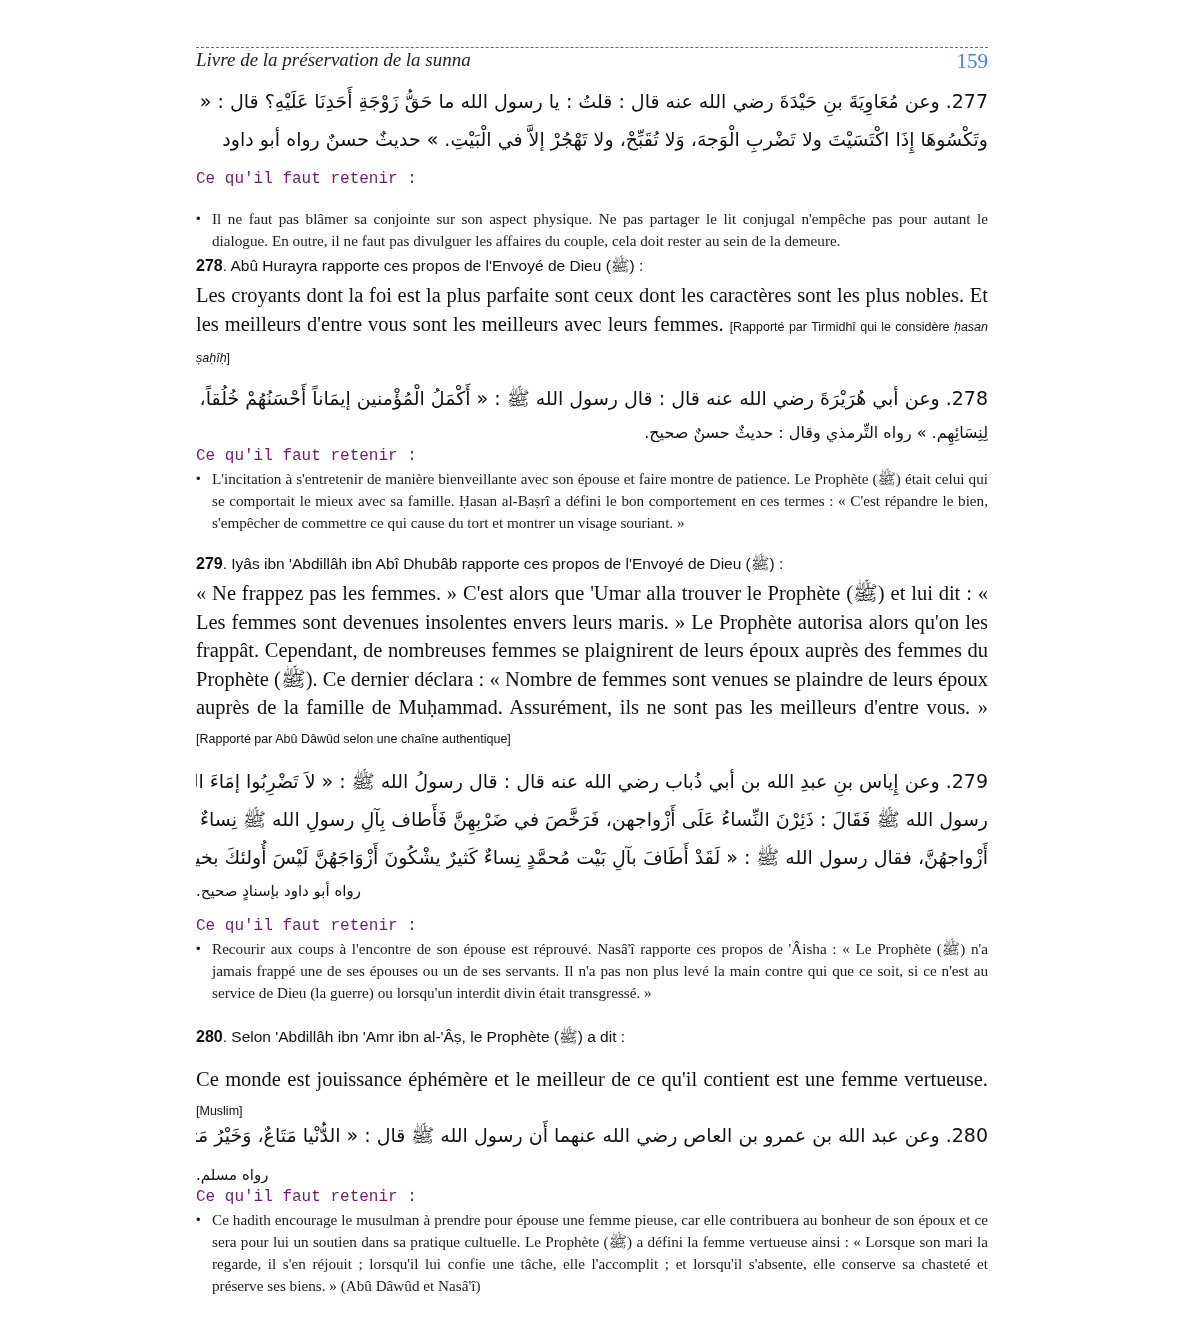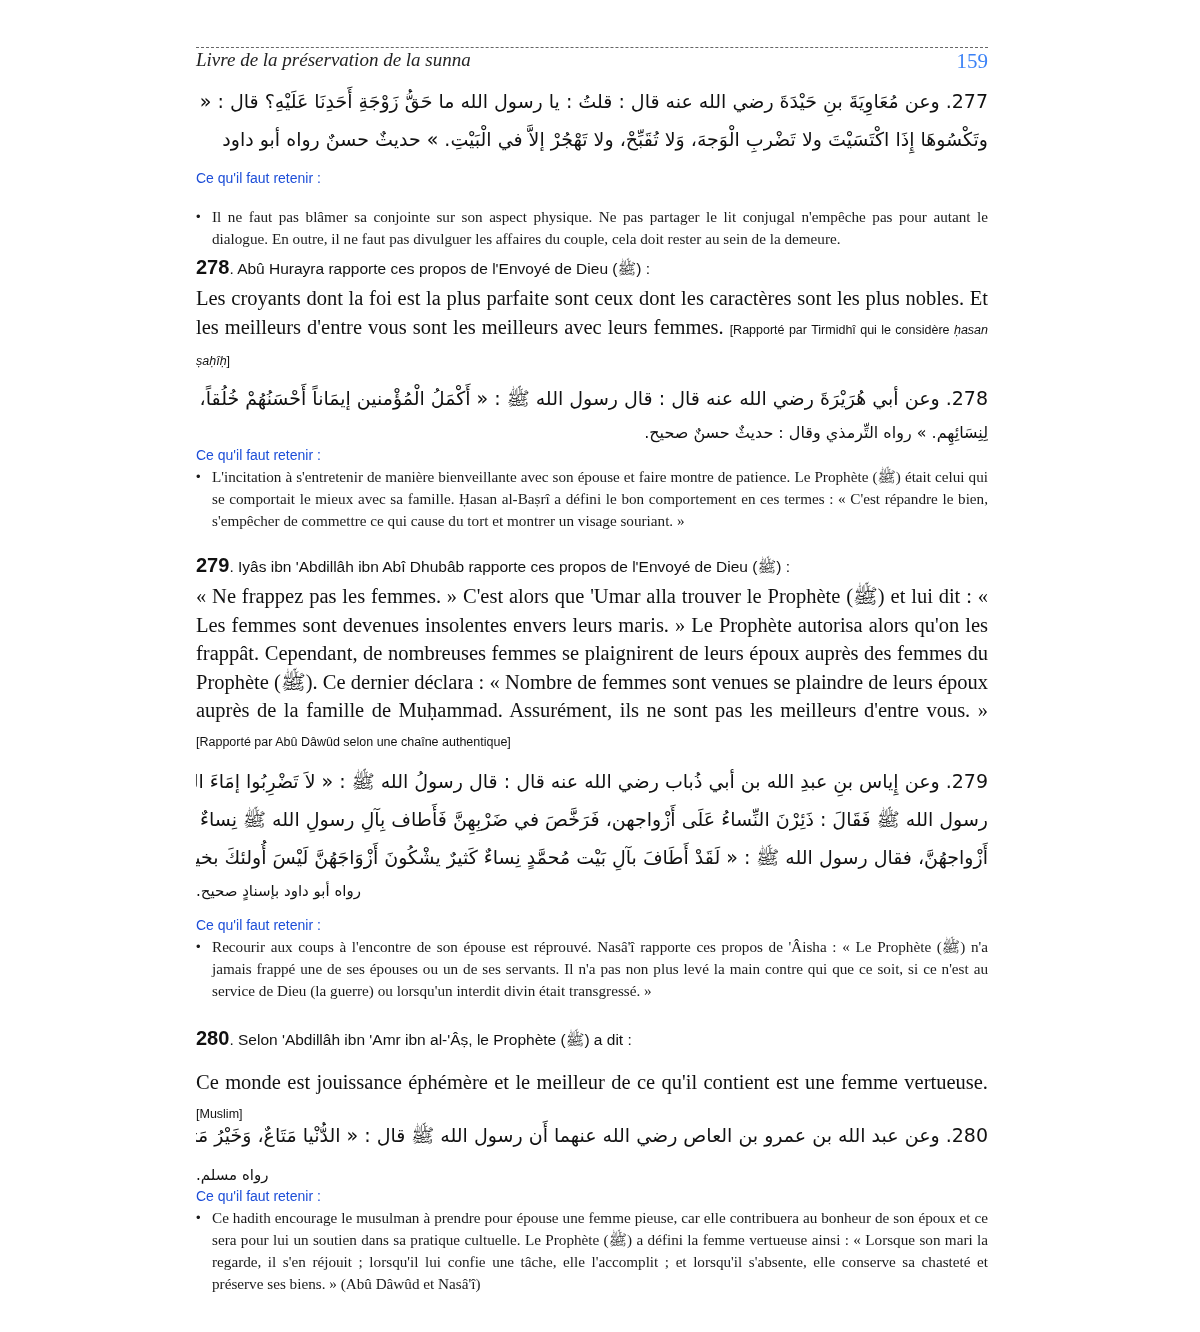--- a/index.html
+++ b/index.html
@@ -5,25 +5,25 @@
   html, body { margin: 0; padding: 0; background: #ffffff; }
   body { width: 1200px; height: 1332px; position: relative; overflow: hidden; color: #1a1a1a; }
   .running-head { position: absolute; left: 196px; top: 18px; width: 792px; height: 30px; margin-top: 31px; }
   .running-title { position: absolute; left: 0; top: 0; font-family: "Liberation Serif", serif; font-style: italic; font-size: 19px; color: #222; }
   .page-number { position: absolute; right: 0; top: 0; font-family: "Liberation Serif", serif; font-size: 21px; color: #3b82f6; }
   .head-rule { position: absolute; left: 196px; top: 47px; width: 792px; border-top: 1px dashed #666; }
 
   .block { position: absolute; left: 196px; width: 792px; }
   .arabic-line { direction: rtl; text-align: right; font-family: "DejaVu Sans", sans-serif; font-size: 19px; line-height: 38px; color: #111; white-space: nowrap; overflow: hidden; }
   .arabic-src { direction: rtl; text-align: left; font-family: "DejaVu Sans", sans-serif; font-size: 15px; color: #111; }
-  .retain-label { font-family: Liberation Sans, sans-serif; font-size: 14px; color: #1d4ed8; }
+  .retain-label { font-family: Liberation Mono, monospace; font-size: 16px; color: #701a75; }
   .bullet { position: relative; padding-left: 16px; font-family: "Liberation Serif", serif; font-size: 15.2px; line-height: 22px; color: #1a1a1a; text-align: justify; }
   .bullet::before { content: "•"; position: absolute; left: 0; top: 0; font-family: "Liberation Sans", sans-serif; font-size: 13px; }
   .hadith-intro { font-family: "Liberation Sans", sans-serif; font-size: 15.5px; color: #111; }
-  .hadith-num { font-weight: bold; font-size: 20px; }
+  .hadith-num { font-weight: bold; font-size: 16px; }
   .hadith-text { font-family: "Liberation Serif", serif; font-size: 20.5px; line-height: 28.5px; color: #111; text-align: justify; }
   .source { font-family: "Liberation Sans", sans-serif; font-size: 12.5px; color: #111; }
 </style>
 </head>
 <body>
 
 <div class="running-head">
   <span class="running-title">Livre de la préservation de la sunna</span>
   <span class="page-number">159</span>
 </div>

